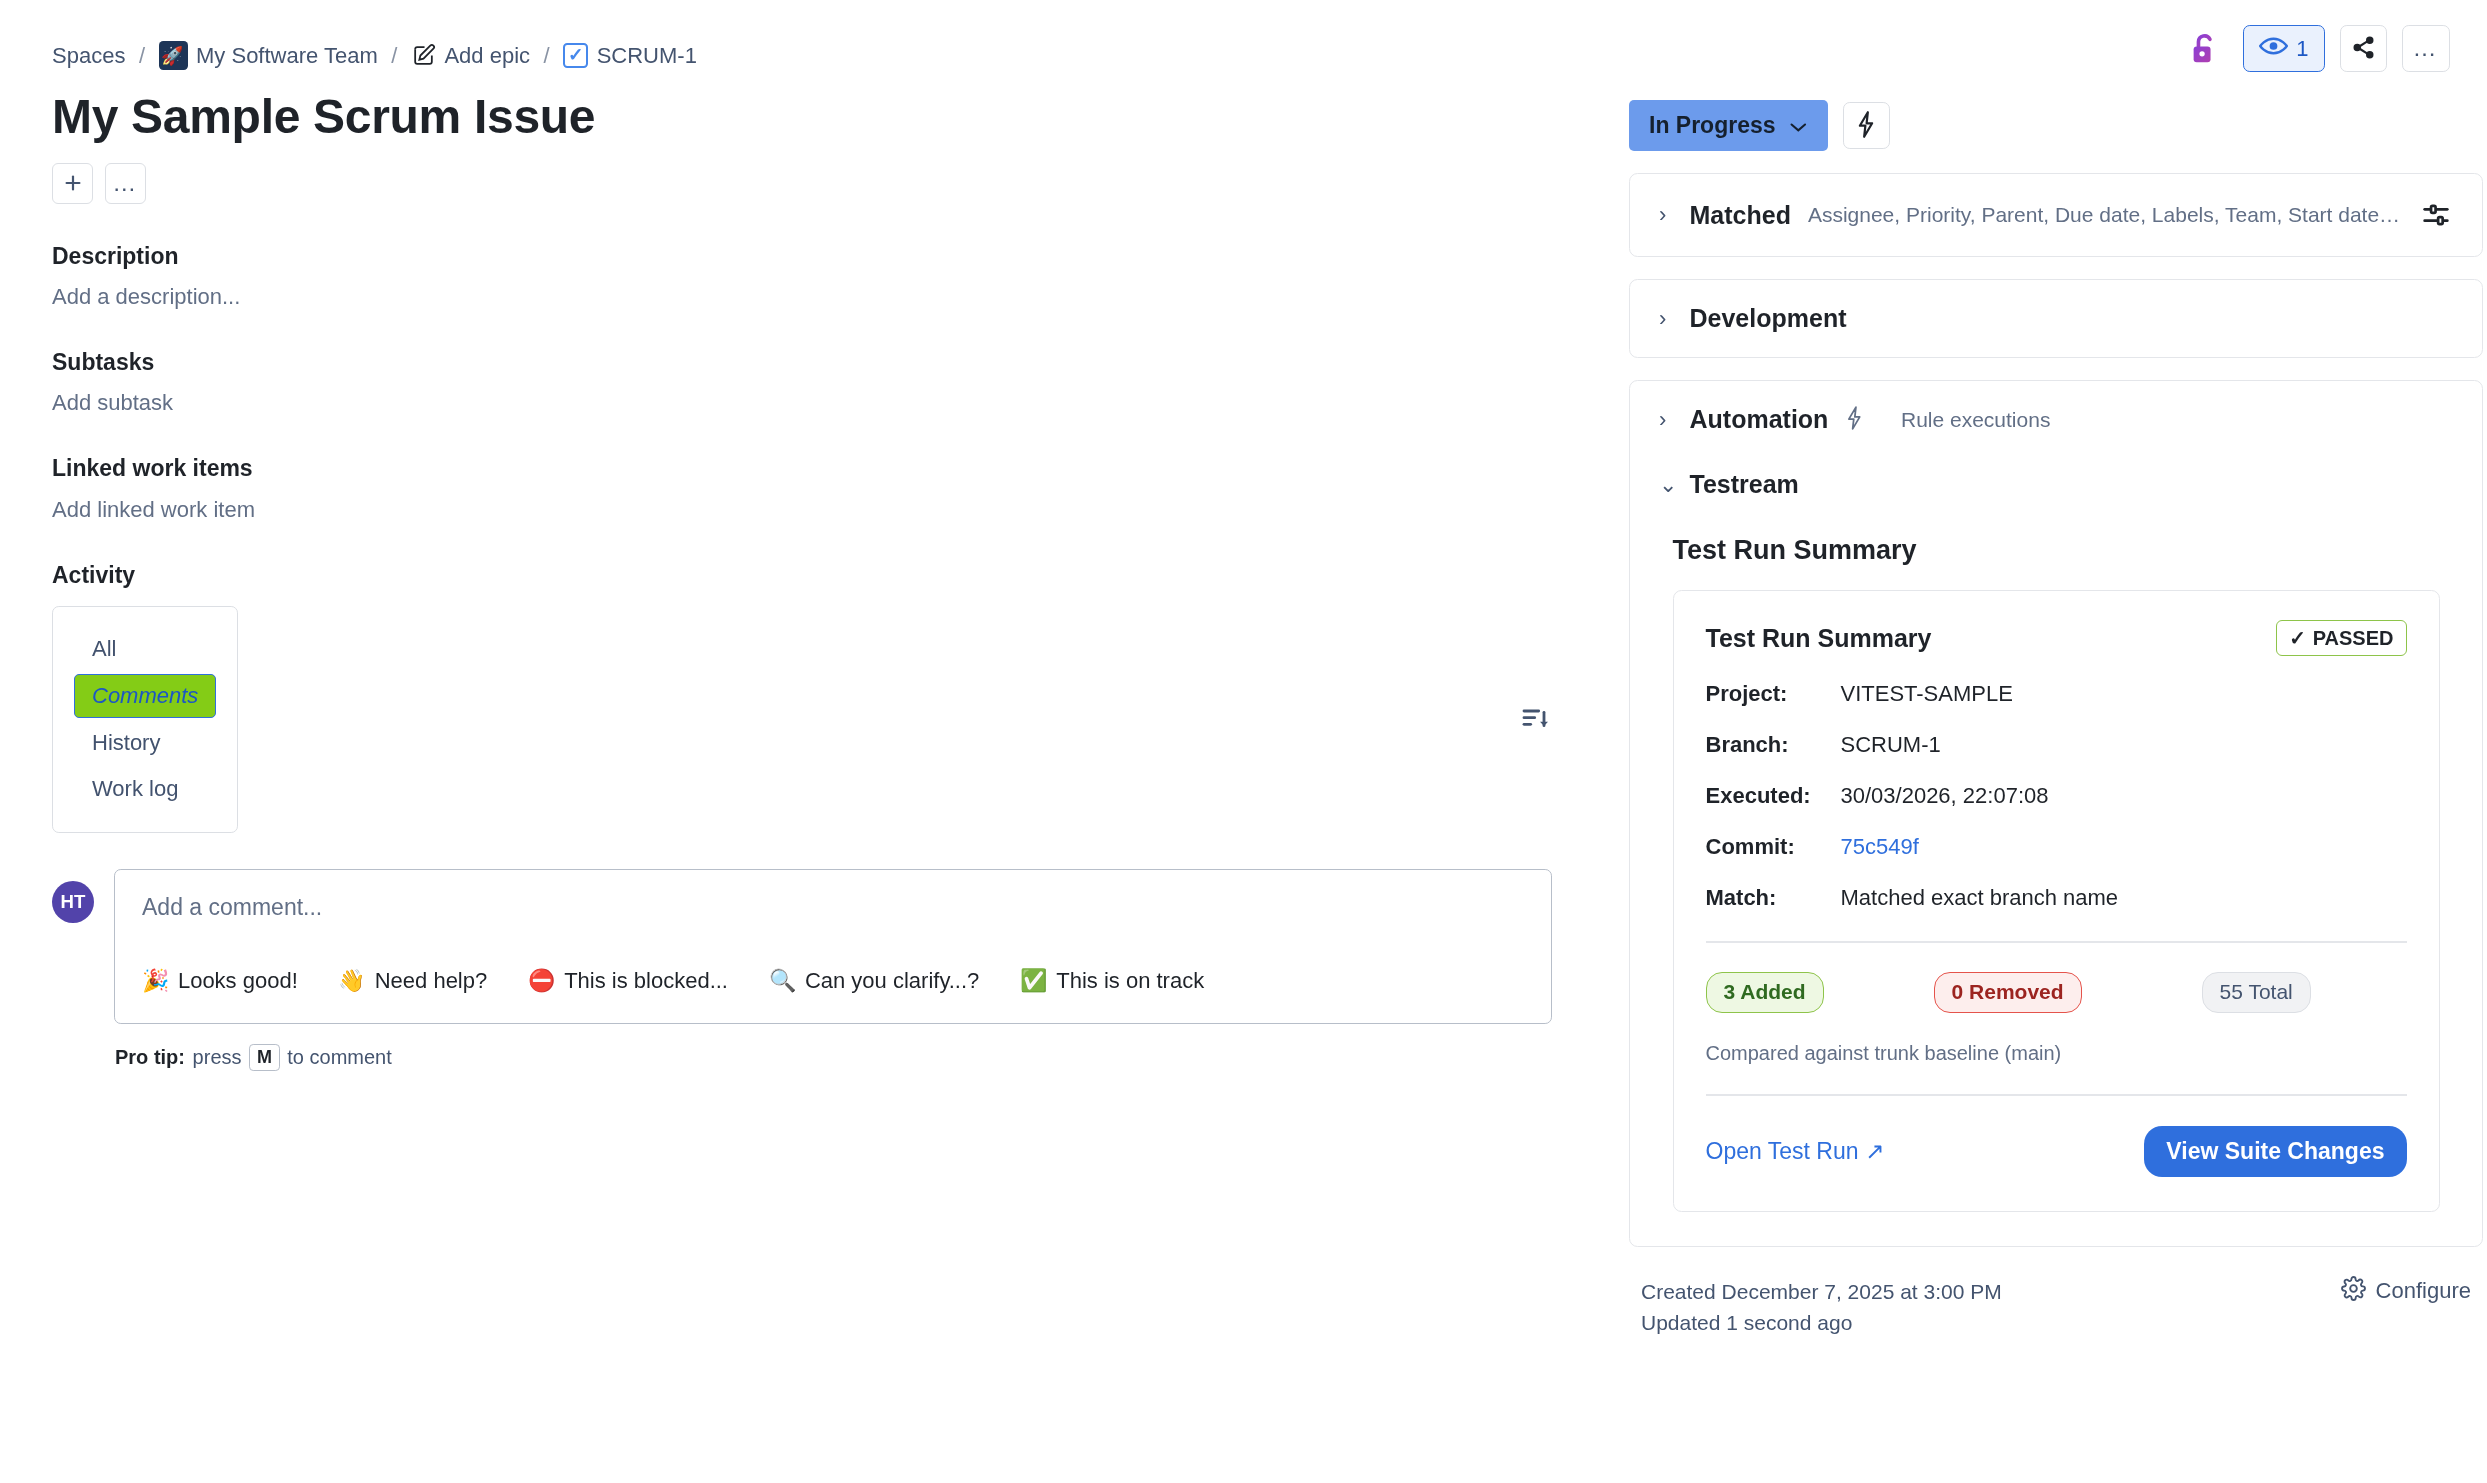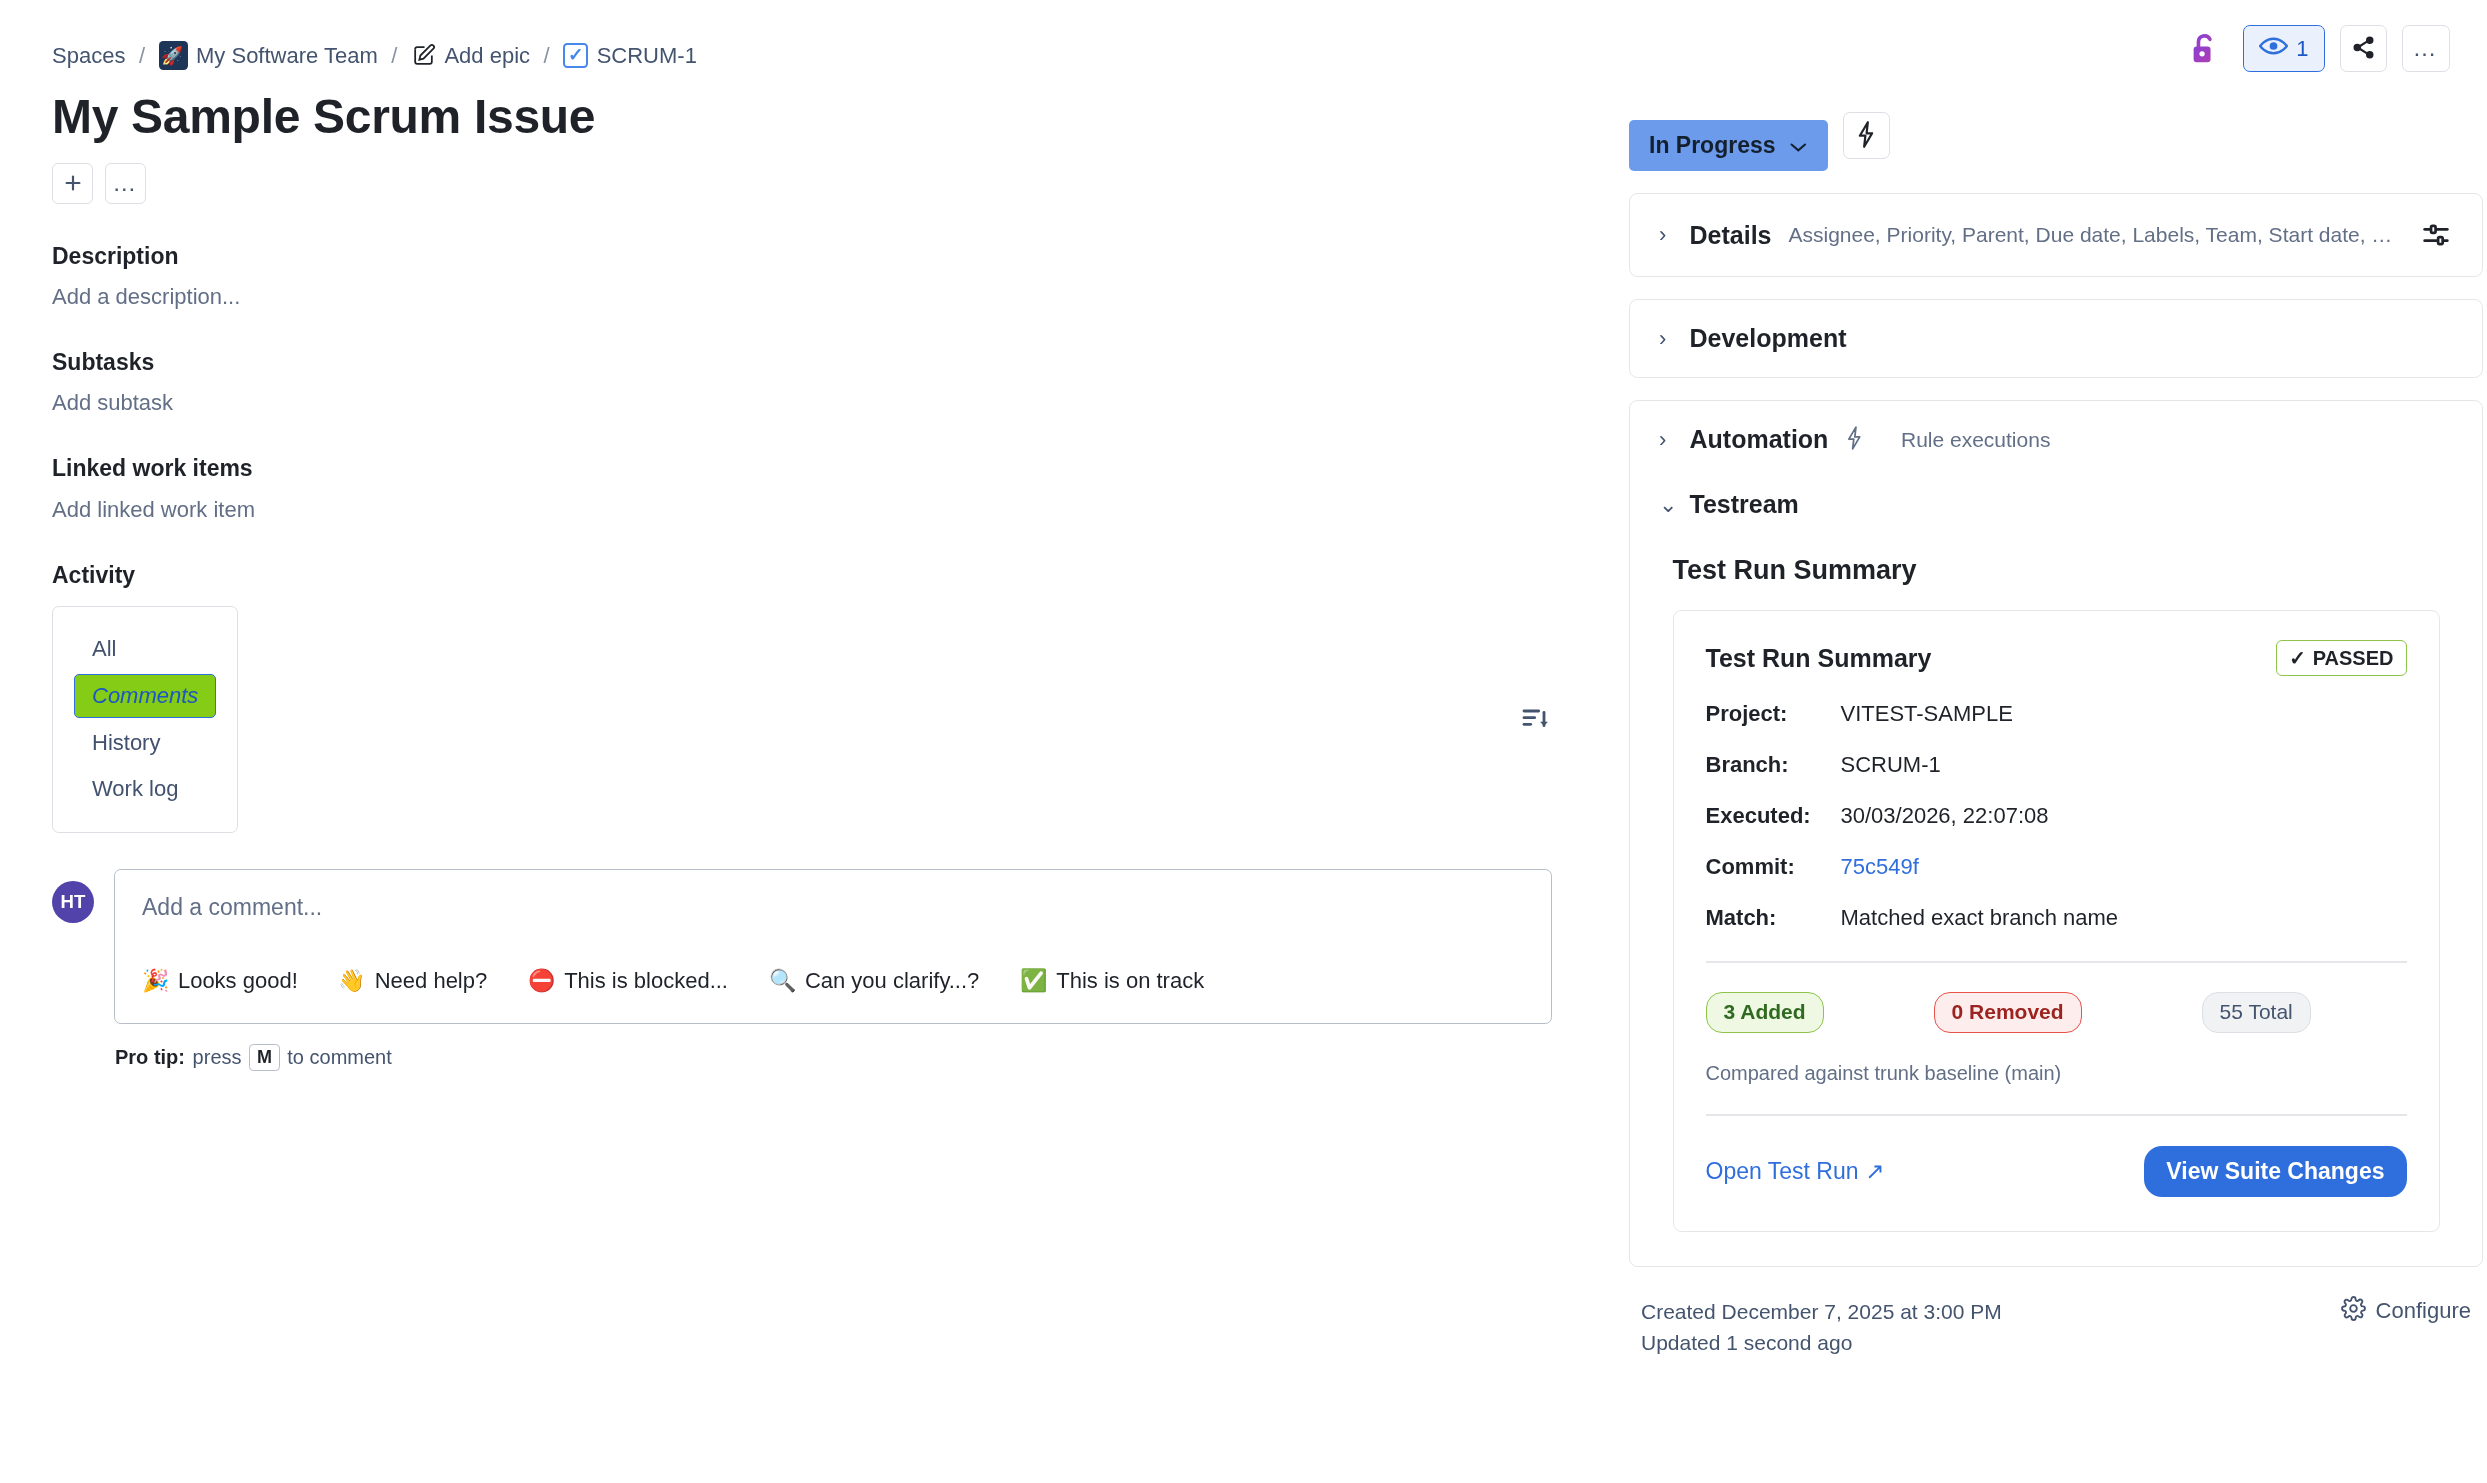--- a/index.html
+++ b/index.html
@@ -104,21 +104,20 @@
   }
 
   
   .right { position:absolute; left:1629px; top:100px; width:854px; }
   .status-row { display:flex; align-items:center; gap:15px; }
   .status-btn {
     background:#6c9bec; color:#15202e; border:none; border-radius:5px;
     font-size:23px; font-weight:bold; padding:12px 20px;
     display:flex; align-items:center; gap:13.5px; cursor:pointer;
     font-family:"Liberation Sans", sans-serif;
-    margin-top:20px;
   }
   .bolt-btn {
     width:47px; height:47px; border:1.7px solid #dcdfe4; border-radius:6.8px;
     background:#fff; display:flex; align-items:center; justify-content:center; cursor:pointer;
   }
 
   .card {
     border:1.7px solid #e4e6ea; border-radius:8.5px; background:#fff;
     margin-top:22px; padding:24px 29px;
   }
@@ -344,21 +343,21 @@
           <svg width="22" height="27" viewBox="0 0 16 22" fill="none" stroke="#1f2329" stroke-width="1.8" stroke-linejoin="round">
             <path d="M9.5 1L3 12h4.5L6.5 21 13 10H8.5z"></path>
           </svg>
         </span>
       </div>
     </div>
 
     <div class="card">
       <div class="accordion-head">
         <span class="chev">›</span>
-        <span class="acc-title">Details</span>
+        <span class="acc-title">Matched</span>
         <span class="acc-sub">Assignee, Priority, Parent, Due date, Labels, Team, Start date, Sprint, Stor...</span>
         <span class="settings-ic">
           <svg width="34" height="34" viewBox="0 0 24 24" fill="none" stroke="#1f2329" stroke-width="1.9" stroke-linecap="round">
             <line x1="4" y1="8" x2="20" y2="8"></line>
             <line x1="4" y1="16" x2="20" y2="16"></line>
             <rect x="8.5" y="5.5" width="3.2" height="5" rx="1" fill="#fff"></rect>
             <rect x="13.5" y="13.5" width="3.2" height="5" rx="1" fill="#fff"></rect>
           </svg>
         </span>
       </div>

